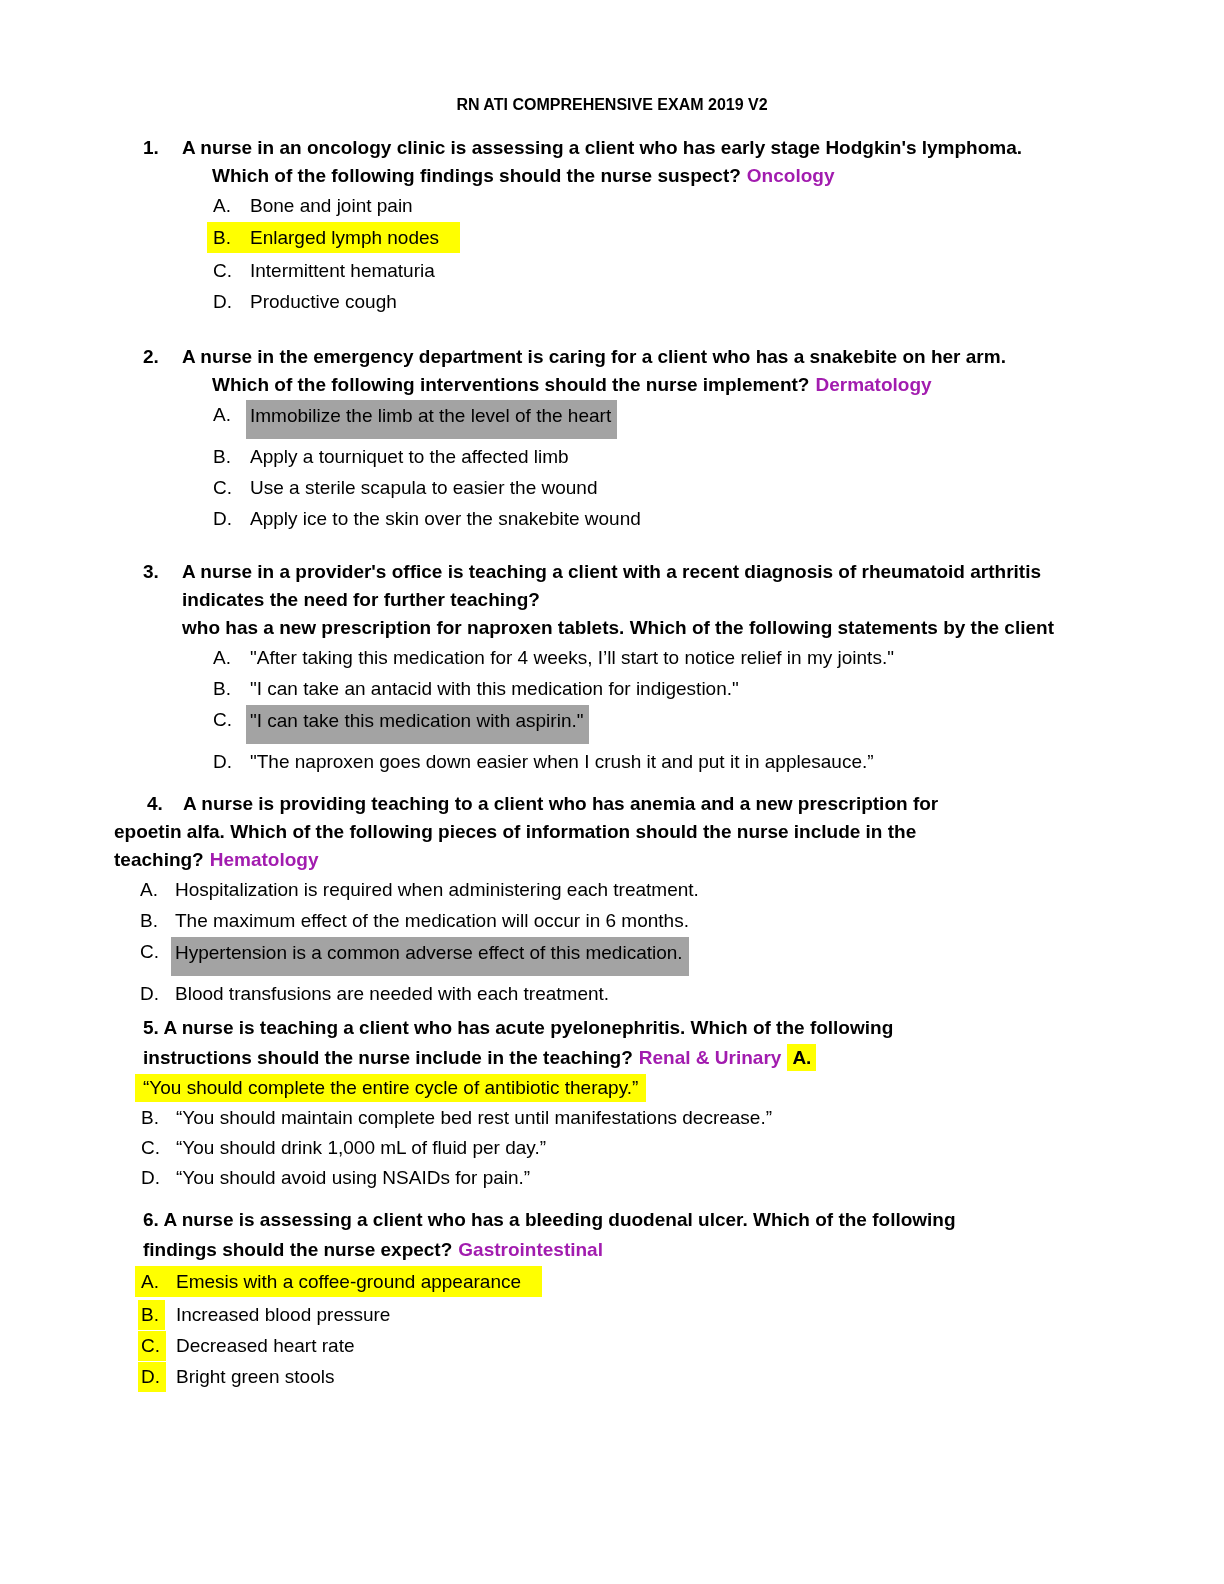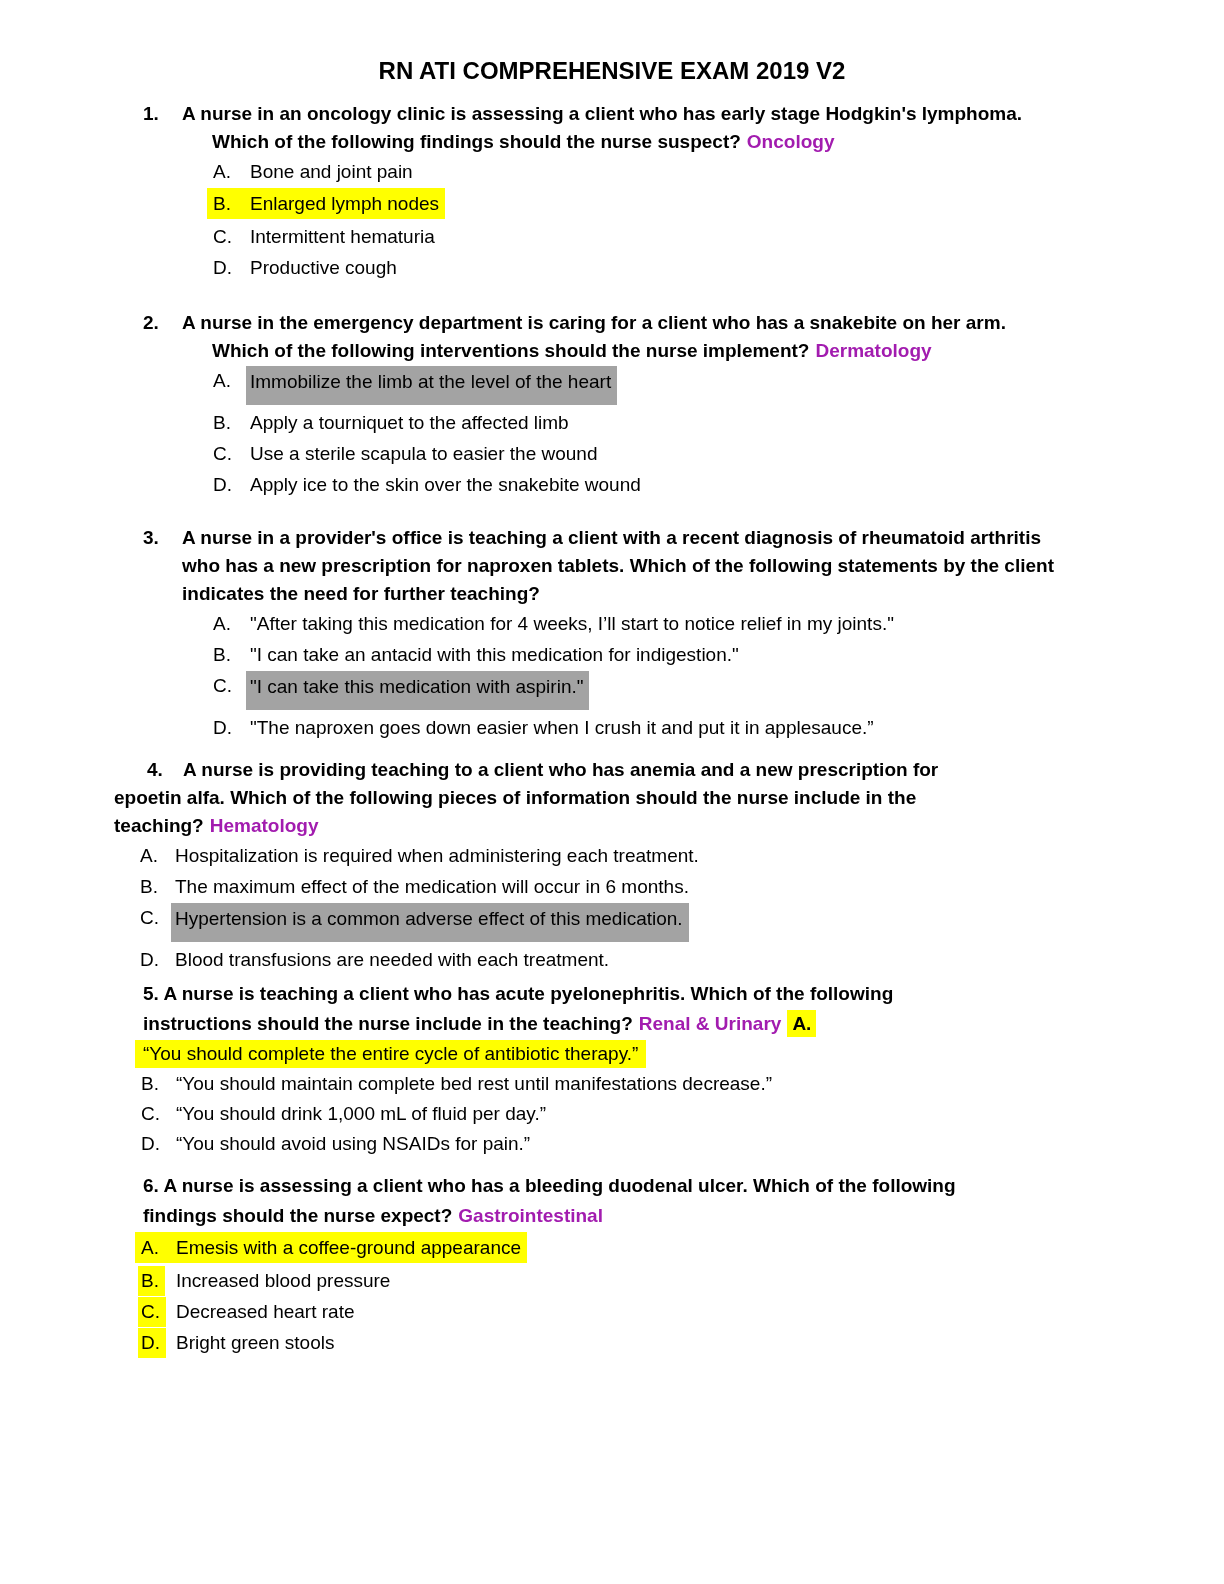--- a/index.html
+++ b/index.html
@@ -4,23 +4,23 @@
 <style>
   * { box-sizing: border-box; }
   html, body { margin: 0; padding: 0; }
   body {
     width: 1224px; height: 1584px;
     background: #ffffff; color: #000000;
     font-family: "Liberation Sans", sans-serif;
     overflow: hidden;
   }
   .title {
-    margin-top: 58px;
+    margin-top: 92px;
     text-align: center;
-    font-size: 24px; font-weight: bold; line-height: 26px;
+    font-size: 16px; font-weight: bold; line-height: 26px;
   }
   .q { font-size: 19px; }
   .q1 { margin-top: 16px; }
   .q2 { margin-top: 26px; }
   .q3 { margin-top: 24px; }
   .q4 { margin-top: 13px; }
   .q5 { margin-top: 4px; }
   .q6 { margin-top: 12px; }
 
   .stem { font-weight: bold; line-height: 28px; }
@@ -59,21 +59,21 @@
   .opt.hl-row .opt-letter {
     background: #ffff00;
     margin: 1px 0 2px -6px;
     padding-left: 6px;
   }
   .opts-a .opt.hl-row .opt-letter { width: 43px; }
   .opts-c .opt.hl-row .opt-letter { width: 41px; }
   .opt.hl-row .opt-text {
     background: #ffff00;
     margin: 1px 0 2px 0;
-    padding-right: 6px;
+    padding-right: 21px;
   }
   
   .opt.hl-letter .letter-inner {
     background: #ffff00;
     padding: 4px 6px 5px 3px;
     margin-left: -3px;
   }
 </style>
 </head>
 <body>
@@ -134,22 +134,22 @@
       <span class="opt-text">Apply ice to the skin over the snakebite wound</span>
     </div>
   </div>
 </section>
 
 <section class="q q3">
   <div class="stem sl-first">
     <span class="qnum">3.</span>
     <span>A nurse in a provider's office is teaching a client with a recent diagnosis of rheumatoid arthritis</span>
   </div>
+  <div class="stem cont182">indicates the need for further teaching?</div>
   <div class="stem cont182">who has a new prescription for naproxen tablets. Which of the following statements by the client</div>
-  <div class="stem cont182">indicates the need for further teaching?</div>
   <div class="opts-a">
     <div class="opt">
       <span class="opt-letter"><span class="letter-inner">A.</span></span>
       <span class="opt-text">"After taking this medication for 4 weeks, I’ll start to notice relief in my joints."</span>
     </div>
     <div class="opt">
       <span class="opt-letter"><span class="letter-inner">B.</span></span>
       <span class="opt-text">"I can take an antacid with this medication for indigestion."</span>
     </div>
     <div class="opt hl-text">

